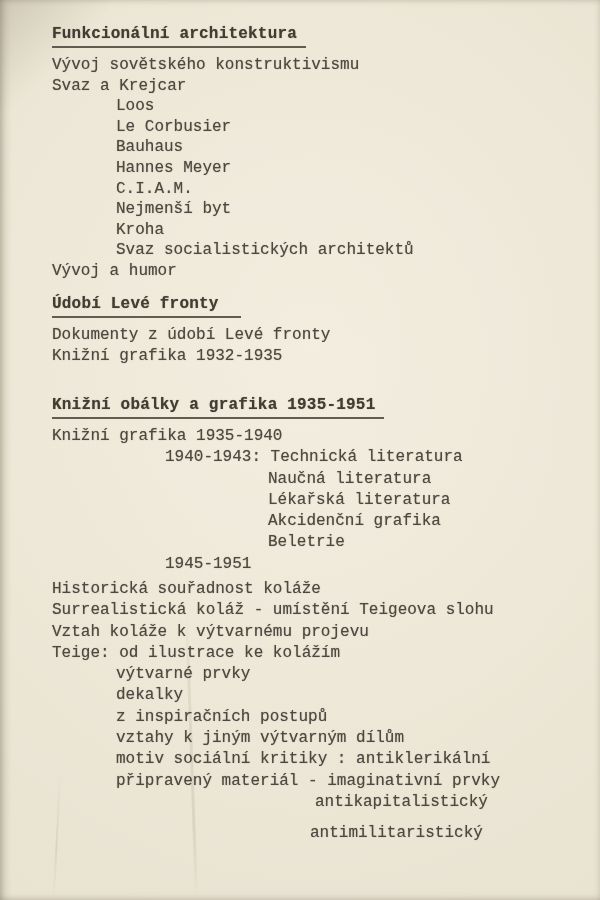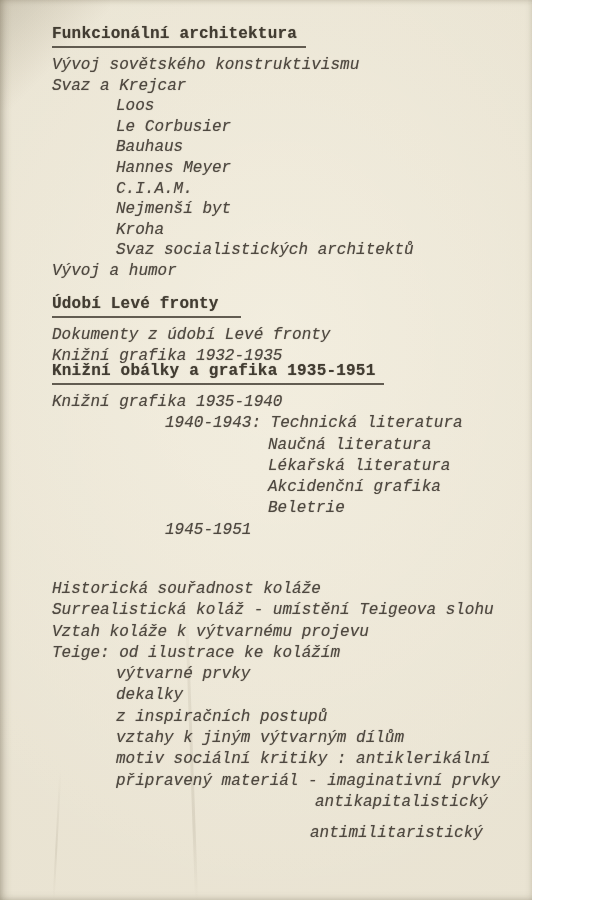--- a/index.html
+++ b/index.html
@@ -2,21 +2,21 @@
 <html><head>
 <meta charset="utf-8">
 <style>
   html, body { margin: 0; padding: 0; }
   body {
     width: 600px; height: 900px;
     font-family: "Liberation Mono", "DejaVu Sans Mono", monospace;
   }
   .page {
     position: relative;
-    width: 532px; height: 900px;
+    width: 600px; height: 900px;
     overflow: hidden;
     background:
       radial-gradient(ellipse 120% 90% at 52% 38%, rgba(255,252,240,0.35), rgba(0,0,0,0) 70%),
       radial-gradient(ellipse 160% 120% at 50% 50%, #ece6d6 0%, #e9e3d2 55%, #e0d9c4 100%);
     box-shadow:
       inset 7px 0 10px -5px rgba(100,90,68,0.45),
       inset -3px 0 8px -5px rgba(100,90,68,0.25),
       inset 0 -5px 10px -6px rgba(100,90,68,0.3),
       inset 0 4px 8px -6px rgba(100,90,68,0.25);
     color: #4e4840;
@@ -44,21 +44,21 @@
     display: inline-block;
     font-weight: bold;
     line-height: 22px;
     color: #423c32;
     letter-spacing: 0.2px;
     border-bottom: 2px solid rgba(62,56,46,0.8);
     padding: 0 9px 1px 0;
     text-shadow: 0 0 1px rgba(62,56,46,0.6);
   }
   .heading.u-ext { padding-right: 22px; }
-  .body { margin-top: 7px; font-style: italic; }
+  .body { margin-top: 7px; }
   .line {
     line-height: 21.3px;
     white-space: pre;
     text-shadow: 0 0 1px rgba(78,70,58,0.55);
   }
   .lh20 .line { line-height: 20.6px; }
   .i1   { padding-left: 64px;  }  
   .i2   { padding-left: 113px; }  
   .i3   { padding-left: 216px; }  
   .i4   { padding-left: 263px; }  
@@ -91,21 +91,21 @@
   </div>
 
   <div class="section" style="top:293px">
     <div class="heading u-ext">Údobí Levé fronty</div>
     <div class="body">
       <div class="line">Dokumenty z údobí Levé fronty</div>
       <div class="line">Knižní grafika 1932-1935</div>
     </div>
   </div>
 
-  <div class="section" style="top:360px">
+  <div class="section" style="top:394px">
     <div class="heading">Knižní obálky a grafika 1935-1951</div>
     <div class="body">
       <div class="line">Knižní grafika 1935-1940</div>
       <div class="line i2">1940-1943: Technická literatura</div>
       <div class="line i3">Naučná literatura</div>
       <div class="line i3">Lékařská literatura</div>
       <div class="line i3">Akcidenční grafika</div>
       <div class="line i3">Beletrie</div>
       <div class="line i2">1945-1951</div>
     </div>

